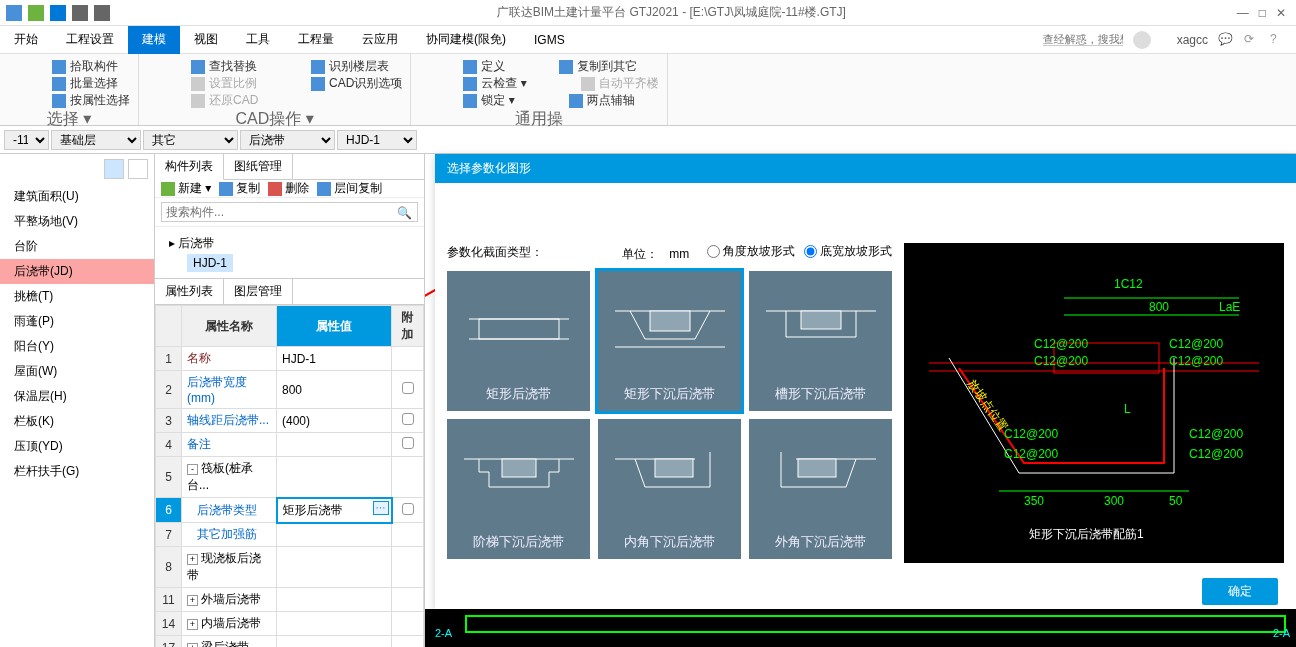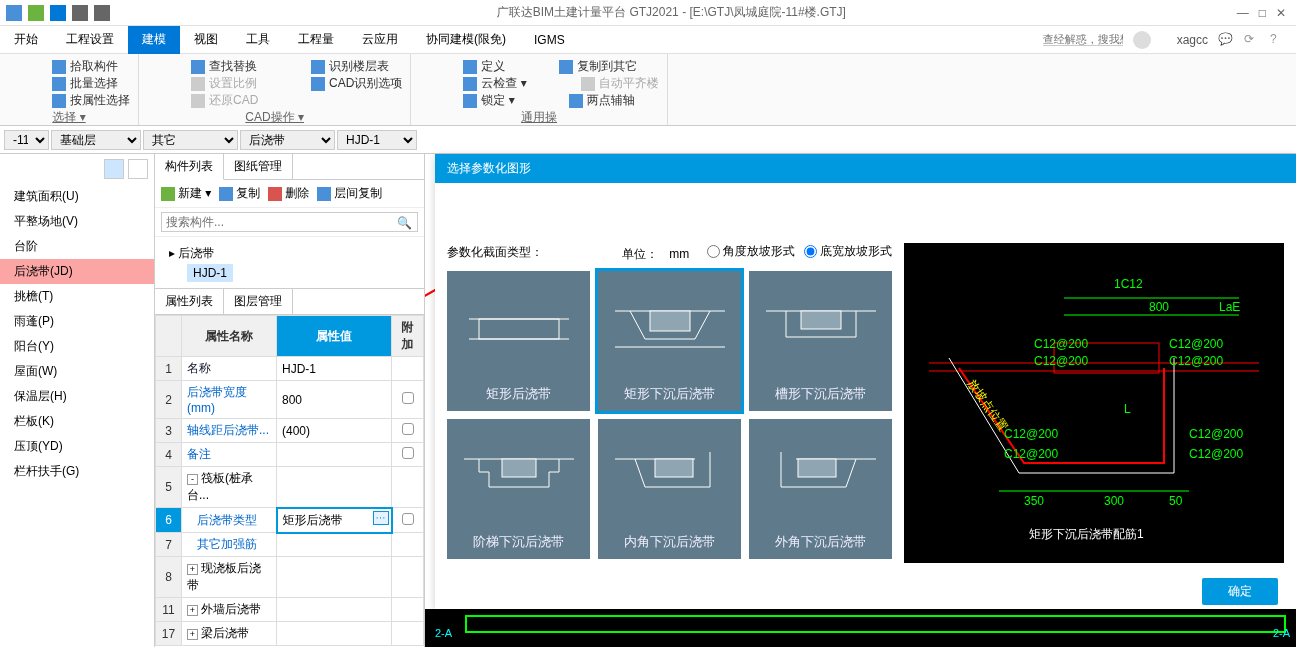--- a/index.html
+++ b/index.html
@@ -18,21 +18,21 @@
 .menubar .menu.active{background:#0078d7;color:#fff;}
 .menubar .right{margin-left:auto;display:flex;align-items:center;gap:10px;padding:0 10px;color:#999;}
 .menubar .right input{border:none;border-bottom:1px solid #ccc;width:80px;font-size:11px;}
 .menubar .right .avatar{width:18px;height:18px;background:#ddd;border-radius:50%;}
 .menubar .right .icon{width:16px;height:16px;display:inline-block;}
 .ribbon{height:72px;display:flex;border-bottom:1px solid #ccc;background:#fafafa;}
 .ribbon .grp{border-right:1px solid #ddd;padding:4px 8px;display:flex;flex-direction:column;justify-content:space-between;}
 .ribbon .grp .row{display:flex;gap:10px;align-items:center;}
 .ribbon .grp .item{display:flex;align-items:center;gap:4px;color:#333;cursor:pointer;white-space:nowrap;padding-left:44px;}
 .ribbon .grp .item .ico{width:14px;height:14px;background:#4a90d9;display:inline-block;}
-.ribbon .grp .label{text-align:center;color:#666;font-size:12px;text-decoration:underline;}
+.ribbon .grp .label{text-align:center;color:#666;font-size:16px;}
 .filterbar{height:28px;display:flex;align-items:center;border-bottom:1px solid #ccc;padding:0 4px;gap:2px;}
 .filterbar select,.filterbar input{height:20px;border:1px solid #ccc;padding:0 4px;}
 .main{display:flex;height:calc(647px - 26px - 28px - 72px - 28px);}
 .leftpanel{width:155px;border-right:1px solid #ccc;overflow:hidden;}
 .leftpanel .toggle{height:30px;display:flex;justify-content:flex-end;align-items:center;gap:4px;padding:0 6px;}
 .leftpanel .toggle span{width:20px;height:20px;border:1px solid #ccc;display:inline-block;}
 .leftpanel ul{list-style:none;}
 .leftpanel li{padding:4px 14px;cursor:pointer;}
 .leftpanel li.sel{background:#fca5a5;}
 .midpanel{width:270px;border-right:1px solid #ccc;display:flex;flex-direction:column;}
@@ -286,21 +286,21 @@
               <tr>
             <th></th>
             <th>属性名称</th>
             <th class="valcol">属性值</th>
             <th>附加</th>
           </tr>
             </thead>
           <tbody id="proprows">
               <tr>
                 <td class="rownum">1</td>
-                <td class="name"><span style="color:#0f172a;">名称</span></td>
+                <td class="name"><span style="color:#7f1d1d;">名称</span></td>
                 <td class="val">HJD-1</td>
                 <td class="att"></td>
               </tr>
               <tr>
                 <td class="rownum">2</td>
                 <td class="name"><span style="color:#0066cc;">后浇带宽度(mm)</span></td>
                 <td class="val">800</td>
                 <td class="att"><span class="chk"></span></td>
               </tr>
               <tr>
@@ -335,20 +335,26 @@
               </tr>
               <tr>
                 <td class="rownum">8</td>
                 <td class=""><span class="expbtn">+</span>现浇板后浇带</td>
                 <td class="val"></td>
                 <td class="att"></td>
               </tr>
               <tr>
                 <td class="rownum">11</td>
                 <td class=""><span class="expbtn">+</span>外墙后浇带</td>
+                <td class="val"></td>
+                <td class="att"></td>
+              </tr>
+              <tr>
+                <td class="rownum">14</td>
+                <td class=""><span class="expbtn">+</span>内墙后浇带</td>
                 <td class="val"></td>
                 <td class="att"></td>
               </tr>
               <tr>
                 <td class="rownum">17</td>
                 <td class=""><span class="expbtn">+</span>梁后浇带</td>
                 <td class="val"></td>
                 <td class="att"></td>
               </tr>
             </tbody>

